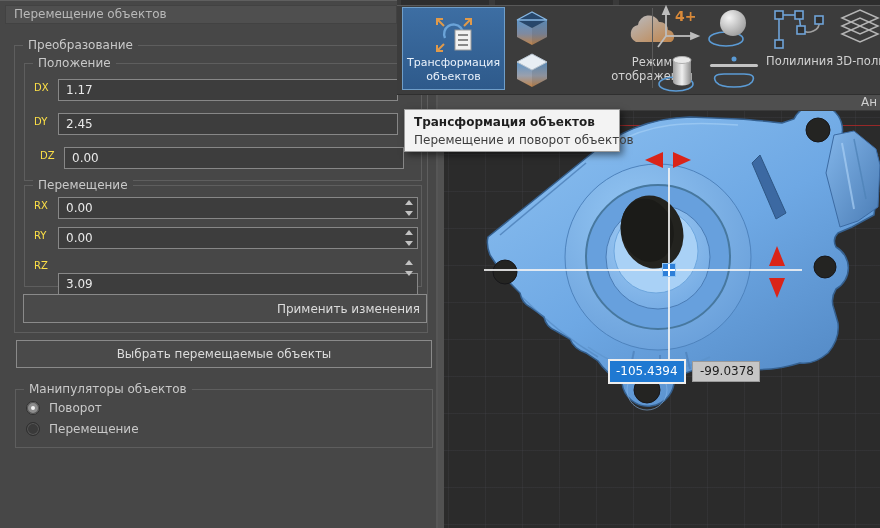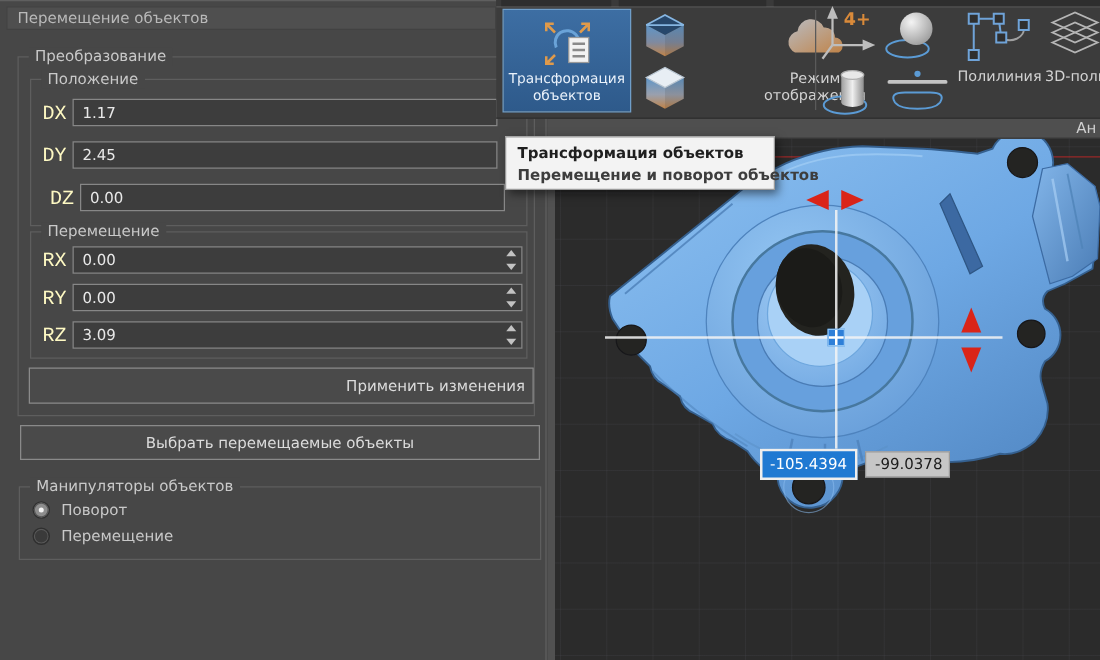--- a/index.html
+++ b/index.html
@@ -8,21 +8,21 @@
 
   
   .panel{position:absolute;left:0;top:0;width:438px;height:528px;background:#474747;
          border-top:1px solid #5f5f5f;border-right:2px solid #565656;z-index:2;}
   .panel-titlebar{position:absolute;left:5px;top:4px;width:392px;height:19px;background:#4f4f4f;
          border:1px solid #424242;color:#b9b9b9;font-size:12px;line-height:17px;padding-left:8px;}
   .group{position:absolute;border:1px solid #5e5e5e;}
   .group-label{position:absolute;top:-8px;left:8px;background:#474747;padding:0 5px;
          color:#c9c9c9;font-size:12px;line-height:15px;white-space:nowrap;}
   .frow{position:absolute;height:22px;}
-  .frow .flabel{position:absolute;left:0;top:3px;color:#fef9c3;font-size:16px;font-family:Liberation Mono, monospace;}
+  .frow .flabel{position:absolute;left:0;top:3px;color:#fde047;font-size:10px;}
   .fieldbox{position:absolute;left:24px;top:0;height:22px;background:#3d3d3d;
          border:1px solid #878787;color:#e8e8e8;font-size:12px;line-height:20px;padding-left:7px;}
   .spin{position:absolute;right:3px;top:3px;bottom:3px;width:13px;display:flex;flex-direction:column;
         justify-content:space-between;align-items:center;}
   .spin .up{width:0;height:0;border-left:4px solid transparent;border-right:4px solid transparent;
         border-bottom:5px solid #c2c2c2;}
   .spin .dn{width:0;height:0;border-left:4px solid transparent;border-right:4px solid transparent;
         border-top:5px solid #c2c2c2;}
   .pbutton{position:absolute;background:#4a4a4a;border:1px solid #8a8a8a;color:#dcdcdc;
         font-size:12px;text-align:center;}
@@ -44,21 +44,21 @@
   .rbutton .rlabel{position:absolute;left:0;right:0;top:48px;line-height:14px;}
   .ricon{position:absolute;}
   .rlabel2{position:absolute;color:#d2d2d2;font-size:11.5px;text-align:center;line-height:14px;}
   .vsep{position:absolute;top:8px;width:1px;height:80px;background:#5a5a5a;}
   .axis-badge{position:absolute;color:#d98a3a;font-size:14px;font-weight:bold;}
 
   
   .tooltip{position:absolute;left:404px;top:109px;width:216px;height:43px;background:#f3f3f3;
           border:1px solid #9b9b9b;box-shadow:3px 3px 7px rgba(0,0,0,.5);z-index:10;padding:3px 9px;}
   .tooltip .tt-title{font-size:12px;font-weight:bold;color:#1f1f1f;line-height:18px;white-space:nowrap;}
-  .tooltip .tt-desc{font-size:12px;color:#3d3d3d;line-height:18px;white-space:nowrap;font-weight:bold;}
+  .tooltip .tt-desc{font-size:12px;color:#3d3d3d;line-height:18px;white-space:nowrap;}
 
   
   .viewport{position:absolute;left:438px;top:95px;width:442px;height:433px;z-index:1;}
   .vp-strip{position:absolute;left:0;top:0;width:442px;height:16px;background:#4f4f4f;
           border-bottom:1px solid #3a3a3a;color:#d0d0d0;font-size:12px;text-align:right;
           padding-right:3px;line-height:15px;}
   .canvas{position:absolute;left:0;top:16px;width:442px;height:417px;background-color:#2b2b2b;
           background-image:linear-gradient(rgba(150,150,175,.07) 1px,transparent 1px),
                            linear-gradient(90deg,rgba(150,150,175,.07) 1px,transparent 1px);
           background-size:37px 37px;background-position:10px 6px;overflow:hidden;}
@@ -131,21 +131,21 @@
     <div class="frow" style="left:34px;top:226px;width:384px;">
       <span class="flabel">RY</span>
       <div class="fieldbox" style="width:360px;">0.00</div>
       <div class="spin">
         <div class="up"></div>
         <div class="dn"></div>
       </div>
     </div>
     <div class="frow" style="left:34px;top:256px;width:384px;">
       <span class="flabel">RZ</span>
-      <div class="fieldbox" style="width:360px;">3.09</div>
+      <div class="fieldbox" style="width:360px;margin-top:16px;">3.09</div>
       <div class="spin">
         <div class="up"></div>
         <div class="dn"></div>
       </div>
     </div>
 
     <button class="pbutton" style="left:23px;top:293px;width:404px;height:29px;text-align:right;">Применить изменения</button>
 
     <button class="pbutton" style="left:16px;top:339px;width:416px;height:28px;">Выбрать перемещаемые объекты</button>
 

